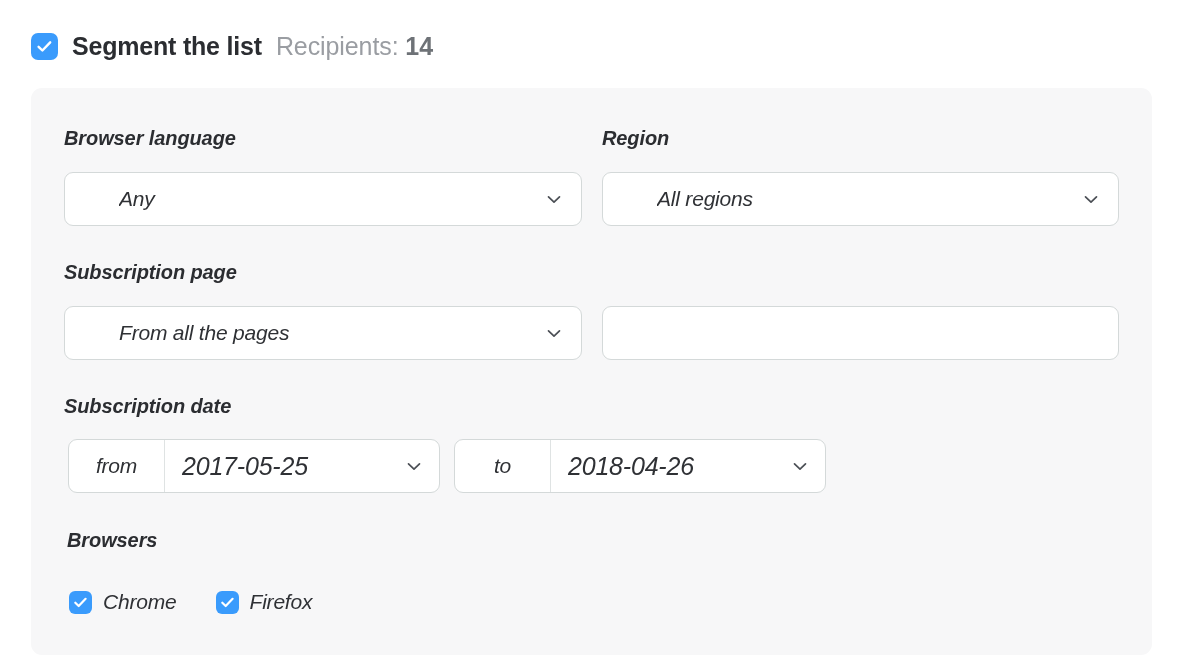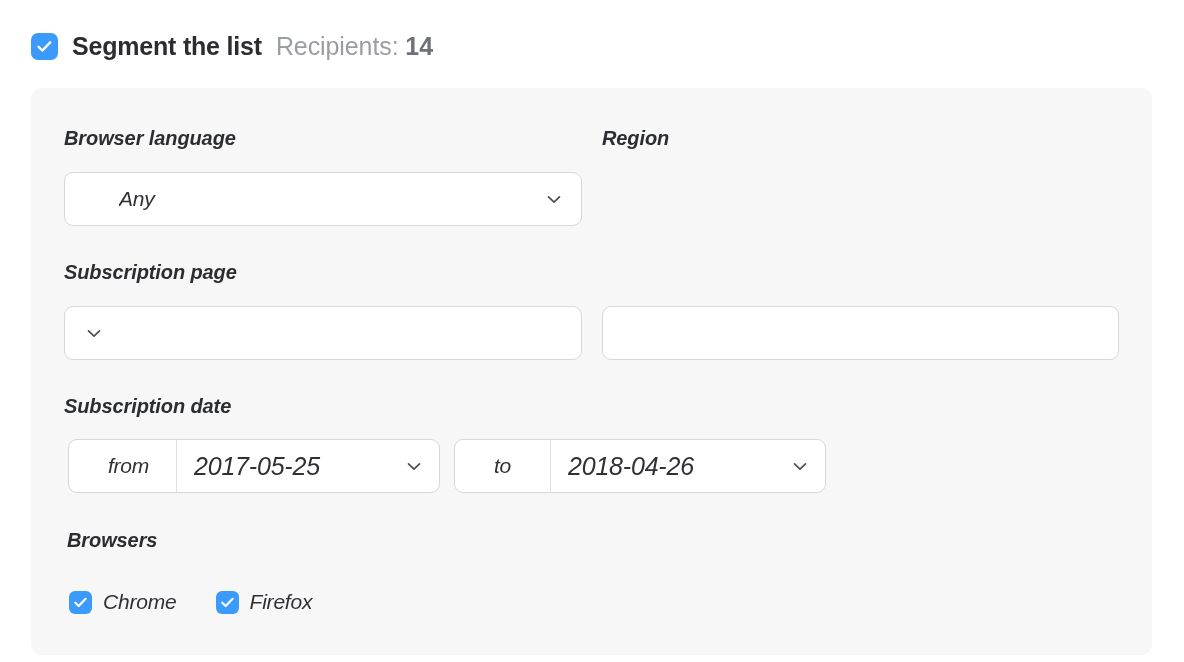--- a/index.html
+++ b/index.html
@@ -181,37 +181,46 @@
   <div class="control select" style="left:33px; top:84px; width:518px; height:54px;">
     <span class="value">Any</span>
     <span class="chev">
       <svg width="20" height="20" viewBox="0 0 20 20">
         <path d="M4.5 7.8 L10 13.2 L15.5 7.8" fill="none" stroke="#4b4f55" stroke-width="1.7" stroke-linecap="round" stroke-linejoin="round"></path>
       </svg>
     </span>
   </div>
 
   <div class="field-label" style="left:571px; top:39px;">Region</div>
-
-  <div class="field-label" style="left:33px; top:173px;">Subscription page</div>
-  <div class="control select" style="left:33px; top:218px; width:518px; height:54px;">
+  <div class="control select" style="left:571px; top:84px; width:517px; height:54px;">
+    <span class="value">All regions</span>
     <span class="chev">
       <svg width="20" height="20" viewBox="0 0 20 20">
         <path d="M4.5 7.8 L10 13.2 L15.5 7.8" fill="none" stroke="#4b4f55" stroke-width="1.7" stroke-linecap="round" stroke-linejoin="round"></path>
       </svg>
     </span>
   </div>
 
+  <div class="field-label" style="left:33px; top:173px;">Subscription page</div>
+  <div class="control select" style="left:33px; top:218px; width:518px; height:54px;">
+    <span class="value">From all the pages</span>
+    <span class="chev">
+      <svg width="20" height="20" viewBox="0 0 20 20">
+        <path d="M4.5 7.8 L10 13.2 L15.5 7.8" fill="none" stroke="#4b4f55" stroke-width="1.7" stroke-linecap="round" stroke-linejoin="round"></path>
+      </svg>
+    </span>
+  </div>
+
   <div class="control" style="left:571px; top:218px; width:517px; height:54px; padding:0 18px;">
     <span class="value"></span>
   </div>
 
   <div class="field-label" style="left:33px; top:307px;">Subscription date</div>
 
-  <div class="daterange" style="left:37px; top:351px; width:372px; height:54px;padding-left:12px;">
+  <div class="daterange" style="left:37px; top:351px; width:372px; height:54px;">
     <div class="prefix" style="width:95px;">from</div>
     <div class="datebox">
       <span class="value">2017-05-25</span>
       <span class="chev">
         <svg width="20" height="20" viewBox="0 0 20 20">
           <path d="M4.5 7.8 L10 13.2 L15.5 7.8" fill="none" stroke="#4b4f55" stroke-width="1.7" stroke-linecap="round" stroke-linejoin="round"></path>
         </svg>
       </span>
     </div>
   </div>

